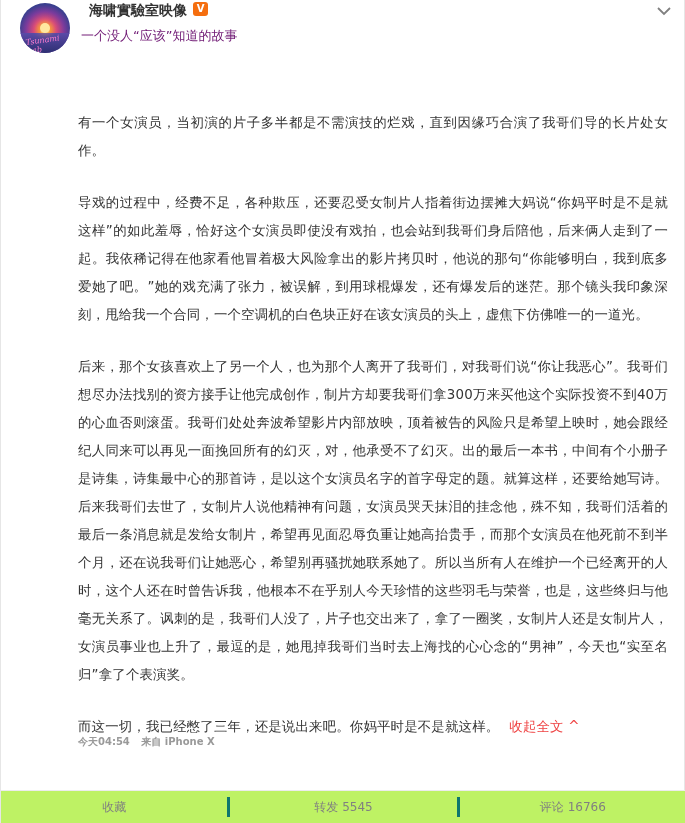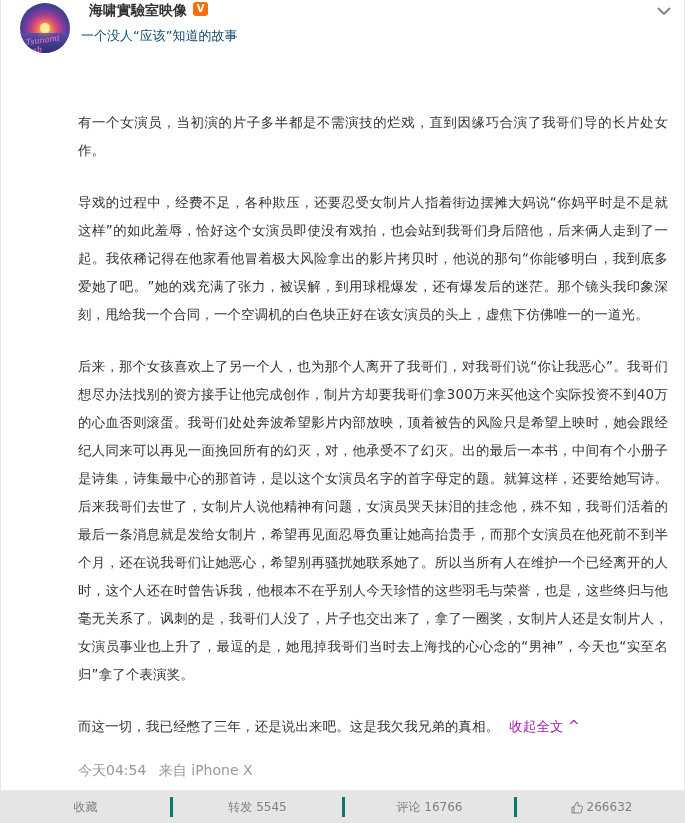--- a/index.html
+++ b/index.html
@@ -8,29 +8,29 @@
   .card { position: absolute; left: 0; top: 0; width: 685px; height: 823px; background: #ffffff; border-left: 1px solid #e6e6e6; border-right: 1px solid #e6e6e6; }
   .header { position: absolute; left: 0; top: 0; width: 685px; height: 64px; }
   .avatar { position: absolute; left: 19px; top: 3px; width: 50px; height: 50px; border-radius: 50%; overflow: hidden;
     background: radial-gradient(circle at 50% 55%, #ffd27a 0 8%, #f28b3c 14%, #d9487a 30%, #7a3b9c 52%, #3a3f8f 70%, #26306b 100%); }
   .avatar .sea { position: absolute; left: 0; bottom: 0; width: 100%; height: 40%; background: linear-gradient(#5b4aa8, #2d2f72); }
   .avatar .sun { position: absolute; left: 20px; top: 20px; width: 10px; height: 10px; border-radius: 50%; background: #ffe8a0; box-shadow: 0 0 8px #ffb347; }
   .avatar .script { position: absolute; left: 6px; top: 32px; font-size: 8px; color: #ff7fd0; font-style: italic; font-family: "DejaVu Serif", serif; transform: rotate(-8deg); }
   .name-row { position: absolute; left: 88px; top: 2px; height: 20px; display: flex; align-items: flex-start; }
   .name { font-size: 14px; font-weight: bold; color: #333333; }
   .v-badge { margin-left: 6px; width: 15px; height: 14px; background: #f56e0f; border-radius: 3px; color: #fff; font-size: 10px; font-weight: bold; display: flex; align-items: center; justify-content: center; line-height: 1; }
-  .subtitle { position: absolute; left: 80px; top: 27px; font-size: 13px; color: #0c4a6e; }
+  .subtitle { position: absolute; left: 80px; top: 27px; font-size: 13px; color: #701a75; }
   .chevron { position: absolute; left: 656px; top: 6px; width: 14px; height: 10px; }
   .body-text { position: absolute; left: 77px; top: 100px; width: 590px; font-size: 13.4px; line-height: 28px; color: #333333; margin-top: 9px; }
   .para { margin-bottom: 24px; text-align: justify; letter-spacing: 0.2px; }
   .para.last { margin-bottom: 0; }
-  .collapse-link { color: #a21caf; margin-left: 10px; cursor: pointer; }
-  .meta { position: absolute; left: 77px; top: 762px; font-size: 14px; color: #999999; }
+  .collapse-link { color: #ef4444; margin-left: 10px; cursor: pointer; }
+  .meta { position: absolute; left: 77px; top: 735px; font-size: 10px; color: #999999; font-weight: bold; }
   .meta span + span { margin-left: 8px; }
-  .actions { position: absolute; left: 0; top: 790px; width: 685px; height: 33px; border-top: 1px solid #ececec; background: #e5e5e5; display: flex; }
+  .actions { position: absolute; left: 0; top: 790px; width: 685px; height: 33px; border-top: 1px solid #ececec; background: #bef264; display: flex; }
   .action { flex: 1; display: flex; align-items: center; justify-content: center; font-size: 12px; color: #808080; border-left: 3px solid #0f766e; margin: 6px 0; cursor: pointer; }
   .action:first-child { border-left: none; }
   .thumb { width: 12px; height: 13px; margin-right: 4px; }
 </style>
 </head>
 <body>
 
 <div class="card">
 
   <div class="header">
@@ -46,39 +46,33 @@
     <div class="subtitle">一个没人“应该”知道的故事</div>
     <svg class="chevron" viewBox="0 0 14 10">
       <polyline points="1,2 7,8 13,2" fill="none" stroke="#808080" stroke-width="1.8"></polyline>
     </svg>
   </div>
 
   <div class="body-text">
     <p class="para">有一个女演员，当初演的片子多半都是不需演技的烂戏，直到因缘巧合演了我哥们导的长片处女作。</p>
     <p class="para">导戏的过程中，经费不足，各种欺压，还要忍受女制片人指着街边摆摊大妈说“你妈平时是不是就这样”的如此羞辱，恰好这个女演员即使没有戏拍，也会站到我哥们身后陪他，后来俩人走到了一起。我依稀记得在他家看他冒着极大风险拿出的影片拷贝时，他说的那句“你能够明白，我到底多爱她了吧。”她的戏充满了张力，被误解，到用球棍爆发，还有爆发后的迷茫。那个镜头我印象深刻，甩给我一个合同，一个空调机的白色块正好在该女演员的头上，虚焦下仿佛唯一的一道光。</p>
     <p class="para">后来，那个女孩喜欢上了另一个人，也为那个人离开了我哥们，对我哥们说“你让我恶心”。我哥们想尽办法找别的资方接手让他完成创作，制片方却要我哥们拿300万来买他这个实际投资不到40万的心血否则滚蛋。我哥们处处奔波希望影片内部放映，顶着被告的风险只是希望上映时，她会跟经纪人同来可以再见一面挽回所有的幻灭，对，他承受不了幻灭。出的最后一本书，中间有个小册子是诗集，诗集最中心的那首诗，是以这个女演员名字的首字母定的题。就算这样，还要给她写诗。后来我哥们去世了，女制片人说他精神有问题，女演员哭天抹泪的挂念他，殊不知，我哥们活着的最后一条消息就是发给女制片，希望再见面忍辱负重让她高抬贵手，而那个女演员在他死前不到半个月，还在说我哥们让她恶心，希望别再骚扰她联系她了。所以当所有人在维护一个已经离开的人时，这个人还在时曾告诉我，他根本不在乎别人今天珍惜的这些羽毛与荣誉，也是，这些终归与他毫无关系了。讽刺的是，我哥们人没了，片子也交出来了，拿了一圈奖，女制片人还是女制片人，女演员事业也上升了，最逗的是，她甩掉我哥们当时去上海找的心心念的“男神”，今天也“实至名归”拿了个表演奖。</p>
-    <p class="para last"><span>而这一切，我已经憋了三年，还是说出来吧。这是我欠我兄弟的真相。</span><span class="collapse-link">收起全文 ^</span></p>
+    <p class="para last"><span>而这一切，我已经憋了三年，还是说出来吧。你妈平时是不是就这样。</span><span class="collapse-link">收起全文 ^</span></p>
   </div>
 
   <div class="meta">
     <span>今天04:54</span>
     <span>来自 iPhone X</span>
   </div>
 
   <div class="actions">
     <div class="action">
       <span>收藏</span>
     </div>
     <div class="action">
       <span>转发 5545</span>
     </div>
     <div class="action">
       <span>评论 16766</span>
     </div>
-    <div class="action">
-      <svg class="thumb" viewBox="0 0 12 13">
-        <path d="M1 6 H3 V12 H1 Z M3 6 L6 1 C7 1 7.5 1.8 7.2 3 L6.8 5 H10.5 C11.3 5 11.8 5.8 11.5 6.5 L10 11.5 C9.8 12 9.4 12 9 12 H3" fill="none" stroke="#808080" stroke-width="1"></path>
-      </svg>
-      <span>266632</span>
-    </div>
   </div>
 
 </div>
 
 </body></html>

